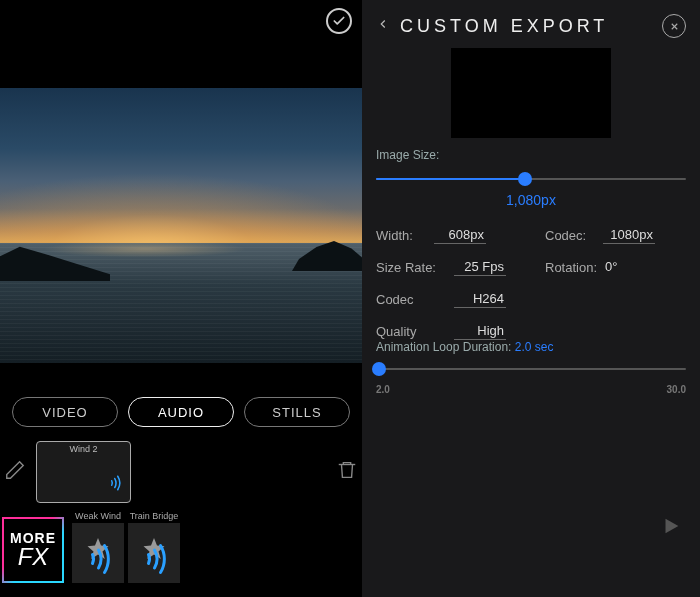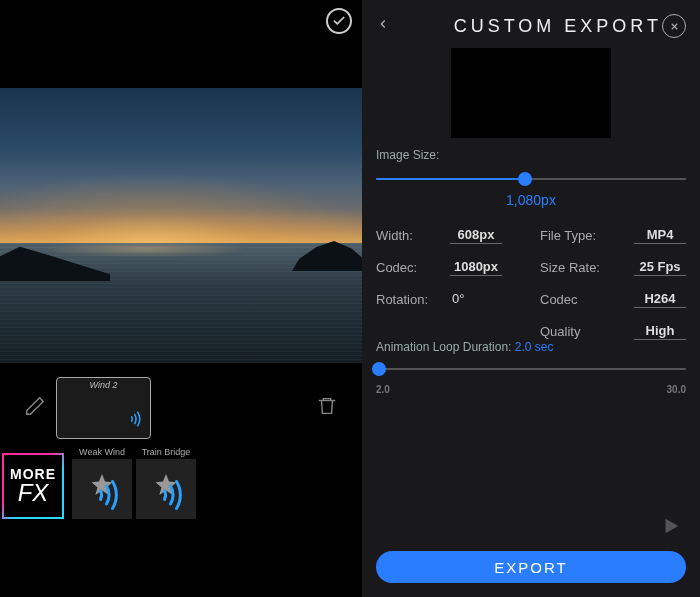--- a/index.html
+++ b/index.html
@@ -84,21 +84,21 @@
     border:1px solid #777; color:#ccc;
     display:flex; align-items:center; justify-content:center;
     font-size:13px; letter-spacing:1px;
     background:transparent;
   }
   .mode-tab.active {
     border:1.5px solid #eee; color:#fff;
   }
 
   .clip-row {
-    display:flex; align-items:center; margin-top:14px; padding:0 24px; gap:10px;font-style:italic;
+    display:flex; align-items:center; margin-top:14px; padding:0 4px; gap:10px;
   }
   .pencil { color:#888; }
   .clip {
     width:95px; height:62px; border:1.5px solid #aaa; border-radius:4px;
     background:#1b1b1b; position:relative;
   }
   .clip .label {
     position:absolute; top:2px; left:0; right:0; text-align:center;
     font-size:9px; color:#bbb;
   }
@@ -114,38 +114,38 @@
     width:62px; height:66px;
     border:2px solid; border-radius:0;
     border-image: linear-gradient(135deg,#ff2e9a,#ff2e9a 40%,#2ad8ff 60%,#2ad8ff) 1;
     display:flex; flex-direction:column; align-items:center; justify-content:center;
     color:#fff; font-weight:600; line-height:1;
     margin-left:2px; margin-right:4px;
   }
   .morefx .l1{font-size:14px;letter-spacing:1px;}
   .morefx .l2{font-size:24px;font-weight:400;font-style:italic;}
   .fx-item {
-    width:60px; height:72px; position:relative;
+    width:52px; height:72px; position:relative;
     display:flex; flex-direction:column; align-items:center;
     color:#999;
   }
   .fx-item .fname { font-size:9px; margin-bottom:2px; color:#aaa;}
   .fx-item .thumb {
     flex:1; width:100%; background:#222; position:relative;
     display:flex; align-items:center; justify-content:center;
   }
   .fx-item .thumb svg { width:36px; height:36px; }
   .fx-item .sound-icon { position:absolute; right:3px; bottom:3px; font-size:15px; }
 
   
   .r-header {
     display:flex; align-items:center; justify-content:space-between;
     height:28px;
   }
-  .r-title { flex:1; text-align:right; color:#eee; font-size:18px; letter-spacing:4px; font-weight:400;}
+  .r-title { flex:1; text-align:left; color:#eee; font-size:18px; letter-spacing:4px; font-weight:400;}
   .back-icon { color:#bbb; font-size:20px; width:24px; }
   .close-icon {
     width:24px; height:24px; border:1.5px solid #aaa; border-radius:50%;
     display:flex; align-items:center; justify-content:center; color:#aaa; font-size:13px;
   }
   .thumb-preview {
     width:160px; height:90px; background:#000; margin:8px auto 10px auto;
     border:1px solid #000;
   }
   .section-label { font-size:12px; color:#9aa; margin-bottom:8px; }
@@ -161,26 +161,26 @@
   .slider .knob {
     position:absolute; top:2px; width:14px; height:14px; background:#2a7dff; border-radius:50%;
     transform:translateX(-50%);
   }
   .slider-val { text-align:center; color:#2a7dff; font-size:14px; margin-bottom:18px;}
 
   .grid {
     display:grid; grid-template-columns: 1fr 1fr; column-gap:28px; row-gap:14px;
     font-size:13px;
   }
-  .field { display:flex; align-items:center; gap:22px; }
+  .field { display:flex; align-items:center; gap:6px; }
   .field .flabel { color:#aaa; min-width:52px; }
   .field .fval {
     color:#ddd; border-bottom:1px solid transparent; padding:1px 2px;
   }
-  .field.u .fval { border-bottom:1px solid #666; min-width:52px; text-align:center;font-weight:bold; }
+  .field.u .fval { border-bottom:1px solid #666; min-width:52px; text-align:right; }
 
   .anim-label { font-size:12px; color:#9aa; }
   .anim-label .val { color:#2a7dff; }
   .range-marks { display:flex; justify-content:space-between; font-size:10px; color:#777; margin-top:2px;font-weight:bold;}
 
   .export-btn {
     margin-top:auto;
     height:32px; border-radius:16px; background:#2a7dff;
     color:#fff; display:flex; align-items:center; justify-content:center;
     font-size:15px; letter-spacing:2px;
@@ -201,20 +201,25 @@
       </div>
     </div>
 
     <div class="preview">
       <div class="sky"></div>
       <div class="water"></div>
       <div class="headland-l"></div>
       <div class="headland-r"></div>
     </div>
 
+    <div class="mode-tabs">
+      <div class="mode-tab">VIDEO</div>
+      <div class="mode-tab active">AUDIO</div>
+      <div class="mode-tab">STILLS</div>
+    </div>
 
     <div class="clip-row">
       <div class="pencil">
         <svg width="22" height="22" viewBox="0 0 24 24" fill="none" stroke="currentColor" stroke-width="1.5">
             <path d="M17 3l4 4L7 21H3v-4L17 3z"></path>
           </svg>
       </div>
       <div class="clip">
         <div class="label">Wind 2</div>
         <span class="sound-icon">
@@ -293,24 +298,20 @@
       <div class="fill" style="width:48%"></div>
       <div class="knob" style="left:48%"></div>
     </div>
     <div class="slider-val">1,080px</div>
 
     <div class="grid">
       <div class="field u">
         <span class="flabel">Width:</span>
         <span class="fval">608px</span>
       </div>
-      <div class="field u">
-        <span class="flabel" style="min-width:72px">File Type:</span>
-        <span class="fval">MP4</span>
-      </div>
 
       <div class="field u">
         <span class="flabel">Codec:</span>
         <span class="fval">1080px</span>
       </div>
       <div class="field u">
         <span class="flabel" style="min-width:72px">Size Rate:</span>
         <span class="fval">25 Fps</span>
       </div>
 
@@ -336,21 +337,20 @@
     <div class="slider" style="margin-top:6px">
       <div class="track"></div>
       <div class="fill" style="width:1%"></div>
       <div class="knob" style="left:1%"></div>
     </div>
     <div class="range-marks">
       <span>2.0</span>
         <span>30.0</span>
     </div>
 
-    <div class="export-btn">EXPORT</div>
 
     <div class="play-icon">
       <svg width="22" height="22" viewBox="0 0 24 24" fill="#555">
           <polygon points="6 4 20 12 6 20"></polygon>
         </svg>
     </div>
   </div>
 </div>
 
 </body></html>

